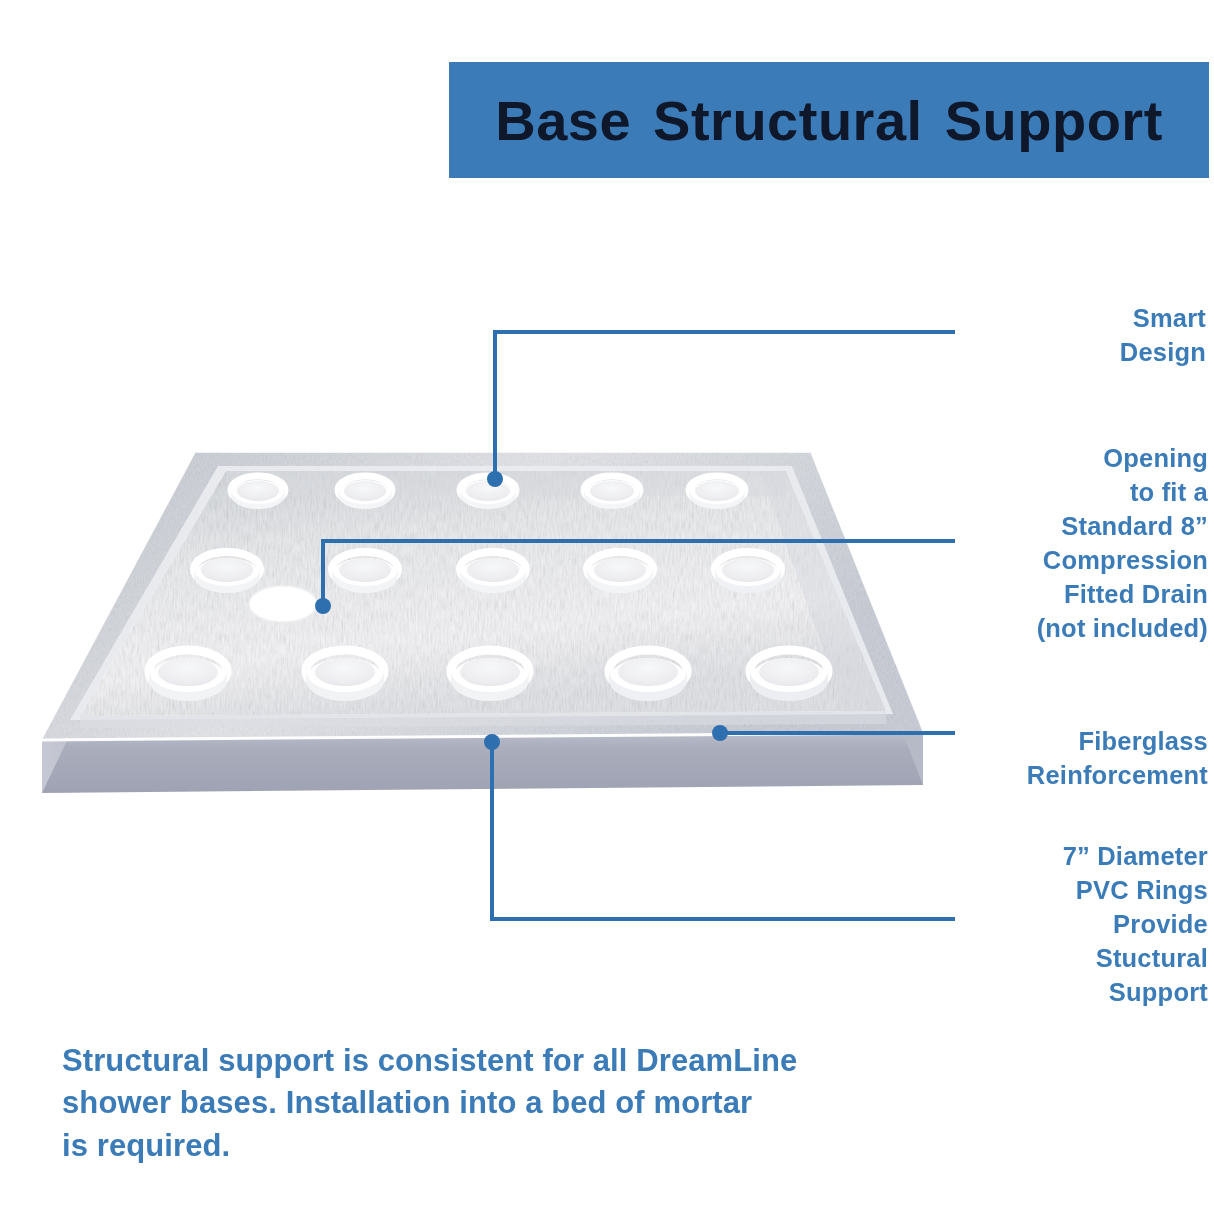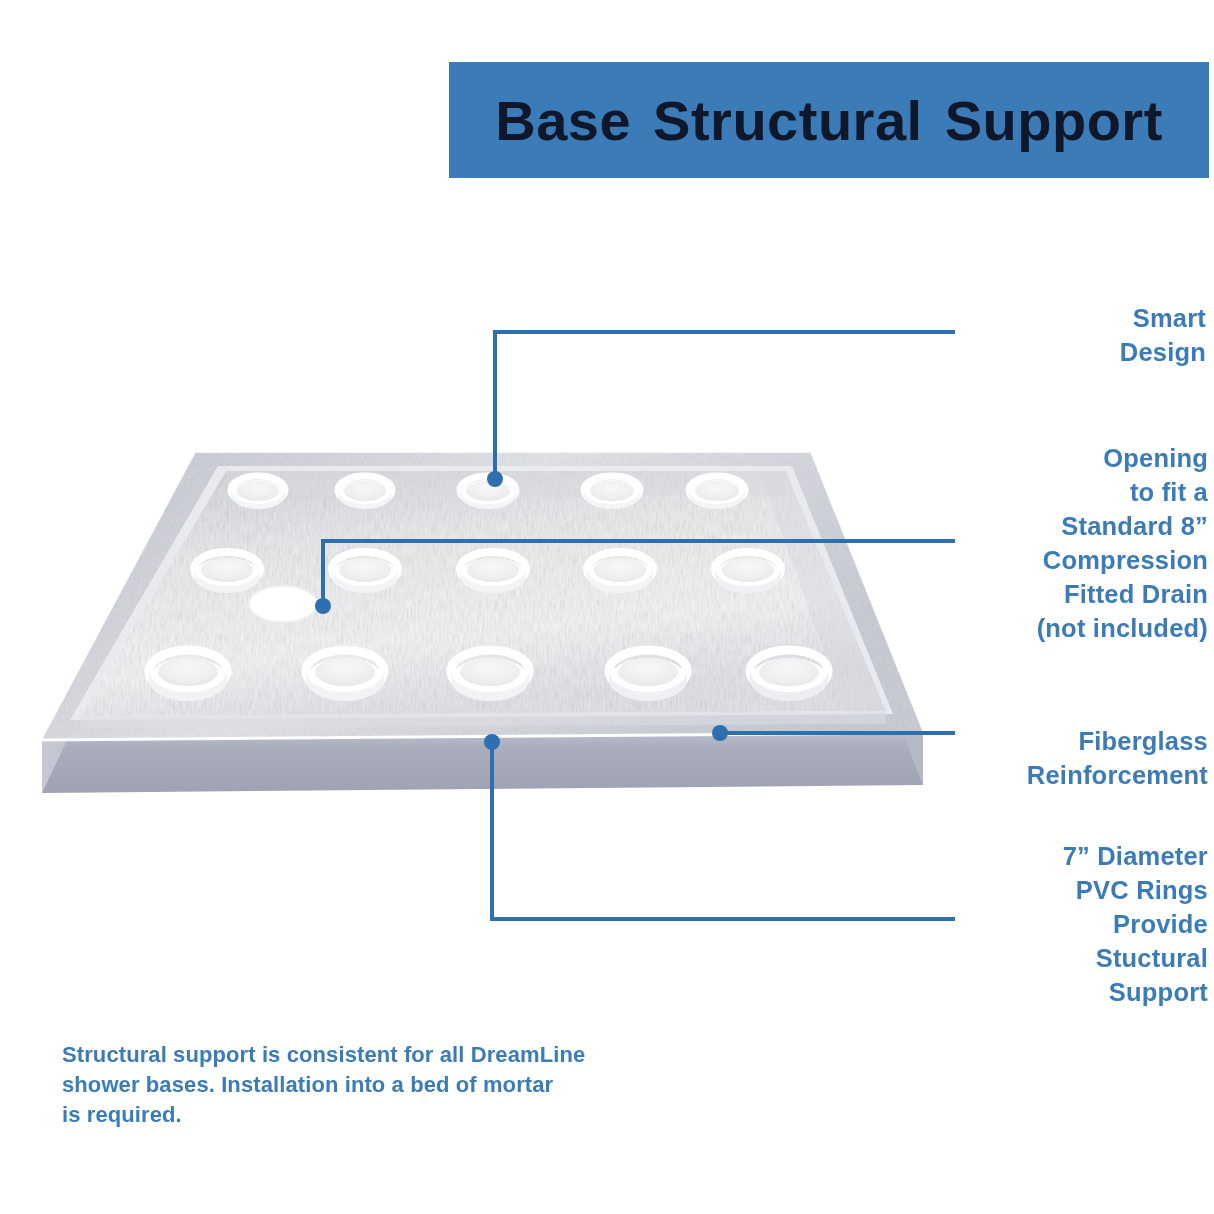--- a/index.html
+++ b/index.html
@@ -62,21 +62,21 @@
   #label-fiberglass    { left: 966px; top: 705px; width: 242px; margin-top: 20px; }
   #label-pvc-rings     { left: 966px; top: 840px; width: 242px; }
 
   
   #footer-caption {
     position: absolute;
     left: 62px;
     top: 1040px;
     width: 760px;
     color: #3B7CB8;
-    font-size: 22px;
+    font-size: 31px;
     font-weight: bold;
     line-height: 1.37;
     white-space: pre-line;
     letter-spacing: 0.1px;
   }
 </style>
 </head>
 <body>
 
 <div id="header-banner">

